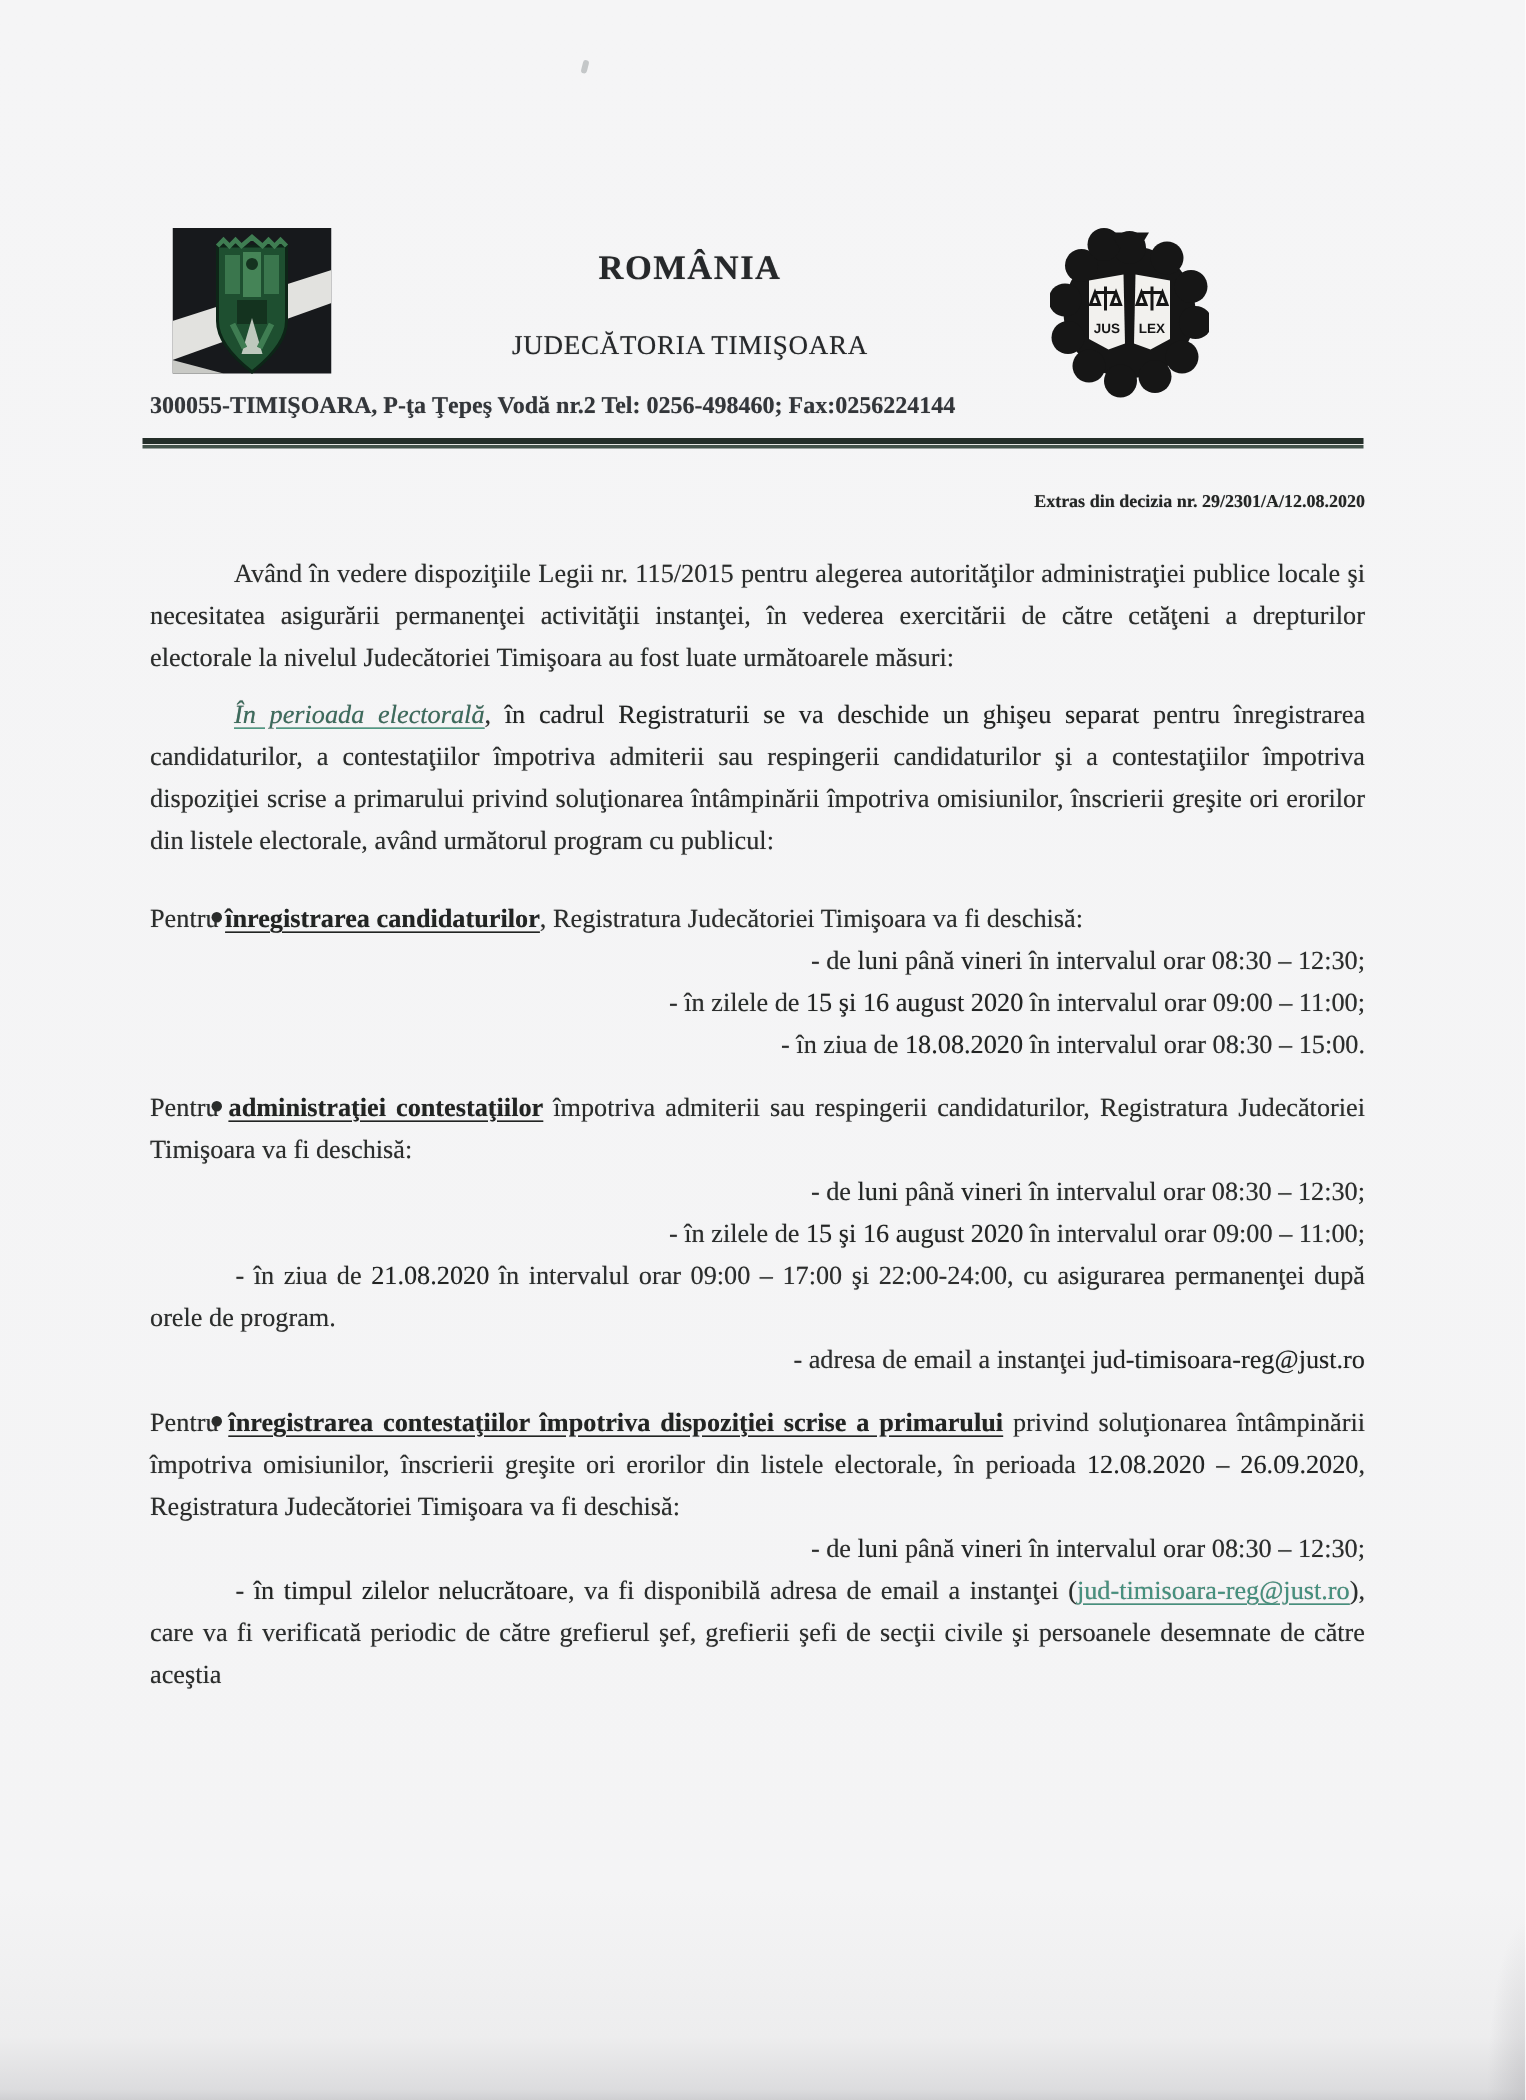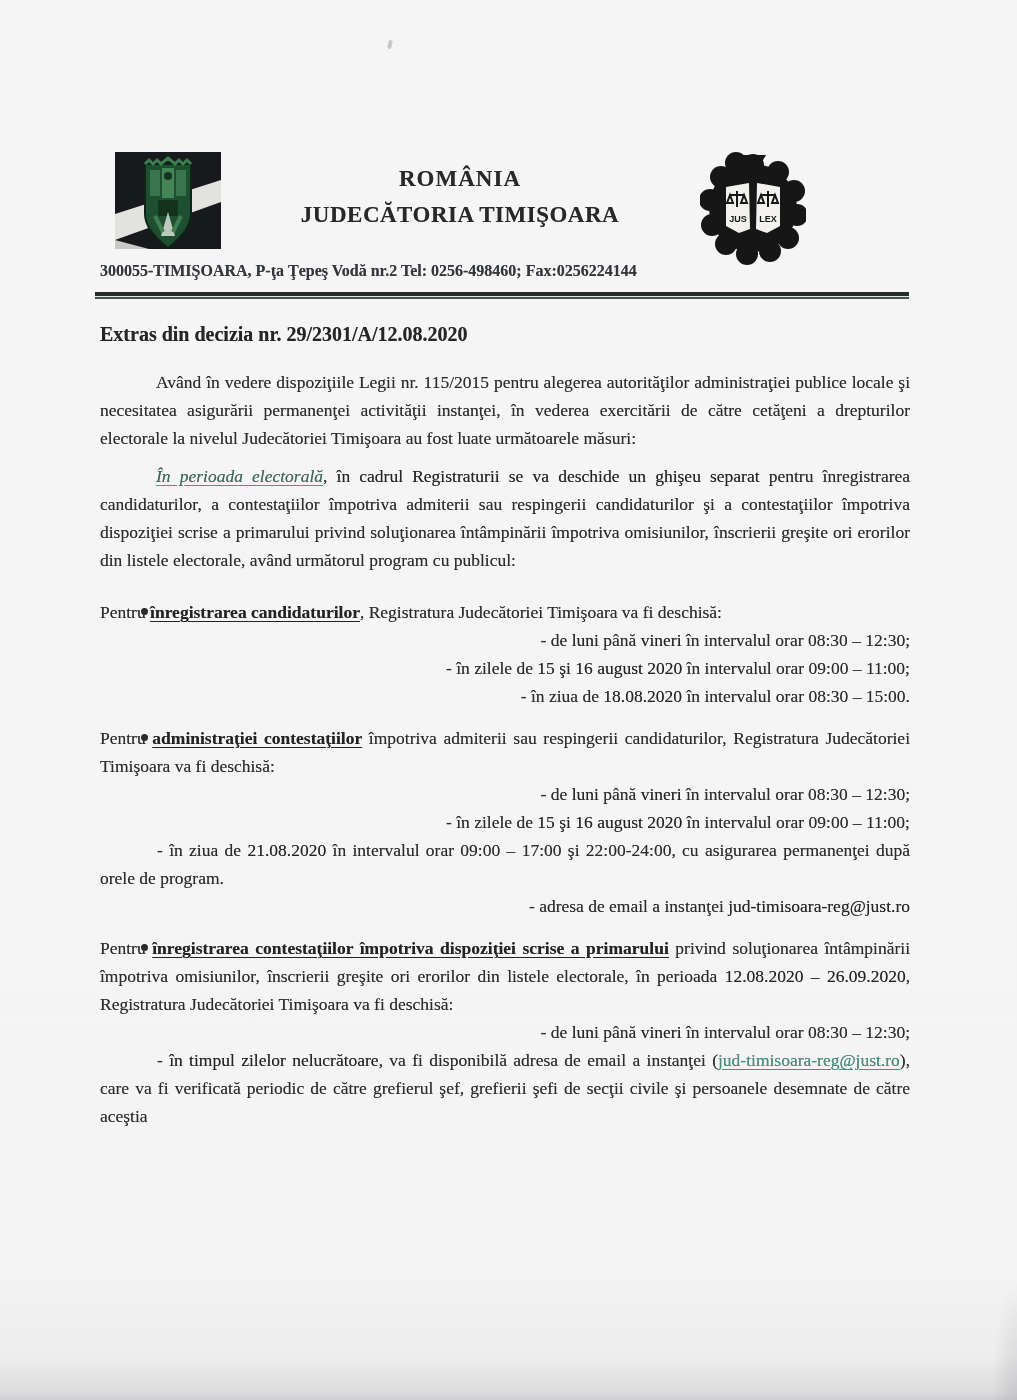--- a/index.html
+++ b/index.html
@@ -17,32 +17,32 @@
     background:radial-gradient(ellipse at bottom right, rgba(160,160,165,.35), rgba(160,160,165,0) 70%);
     pointer-events:none;
   }
   
   .hdr{position:absolute; top:0; left:0; right:0; height:292px;}
   .crest{position:absolute; left:115px; top:152px; width:106px; height:104px;}
   .seal{position:absolute; left:700px; top:145px; width:106px; height:122px;}
   .country{position:absolute; top:166px; left:220px; width:480px; text-align:center;
     font-size:23px; font-weight:bold; letter-spacing:1px; color:#26282a;
     text-shadow:0 0 .6px rgba(38,40,42,.55);}
-  .court{position:absolute; top:202px; left:160px; width:600px; text-align:center;
-    font-size:23px; font-weight:bold; letter-spacing:.5px; color:#26282a;
+  .court{position:absolute; top:220px; left:160px; width:600px; text-align:center;
+    font-size:18px; font-weight:normal; letter-spacing:.5px; color:#26282a;
     text-shadow:0 0 .6px rgba(38,40,42,.55);}
   .address{position:absolute; top:262px; left:100px; width:812px; text-align:left;
     font-size:16px; font-weight:bold; color:#33363a; text-shadow:0 0 .5px rgba(45,48,52,.5);}
   .rule{position:absolute; top:292px; left:95px; width:814px; height:7px;
     background:linear-gradient(to bottom,#242e29 0 57%,#e7e6e3 57% 70%,#44534b 70% 100%);}
   
   .body{position:absolute; top:306px; left:100px; width:810px;
     font-size:17.5px; line-height:28px; text-align:justify;
     text-shadow:0 0 .5px rgba(43,45,44,.55);}
-  .title{margin:14px 0 0; text-align:left; font-weight:bold; font-size:20px; color:#242625;}
+  .title{margin:14px 0 0; text-align:right; font-weight:bold; font-size:12px; color:#242625;}
   p{margin:0;}
   .para{margin-top:20px; text-indent:56px;}
   .p-period{margin-top:10px;}
   .lead-phrase{font-style:italic; color:var(--lead);
     text-decoration:underline; text-decoration-color:#4f9a83; text-underline-offset:3px;}
   b,.bold{font-weight:normal; color:#222423;}
   .bu{font-weight:bold; text-decoration:underline; text-underline-offset:3px; color:#222423;}
   .bullets{margin-top:24px;}
   .bullet{position:relative;}
   .bullet + .bullet{margin-top:14px;}

